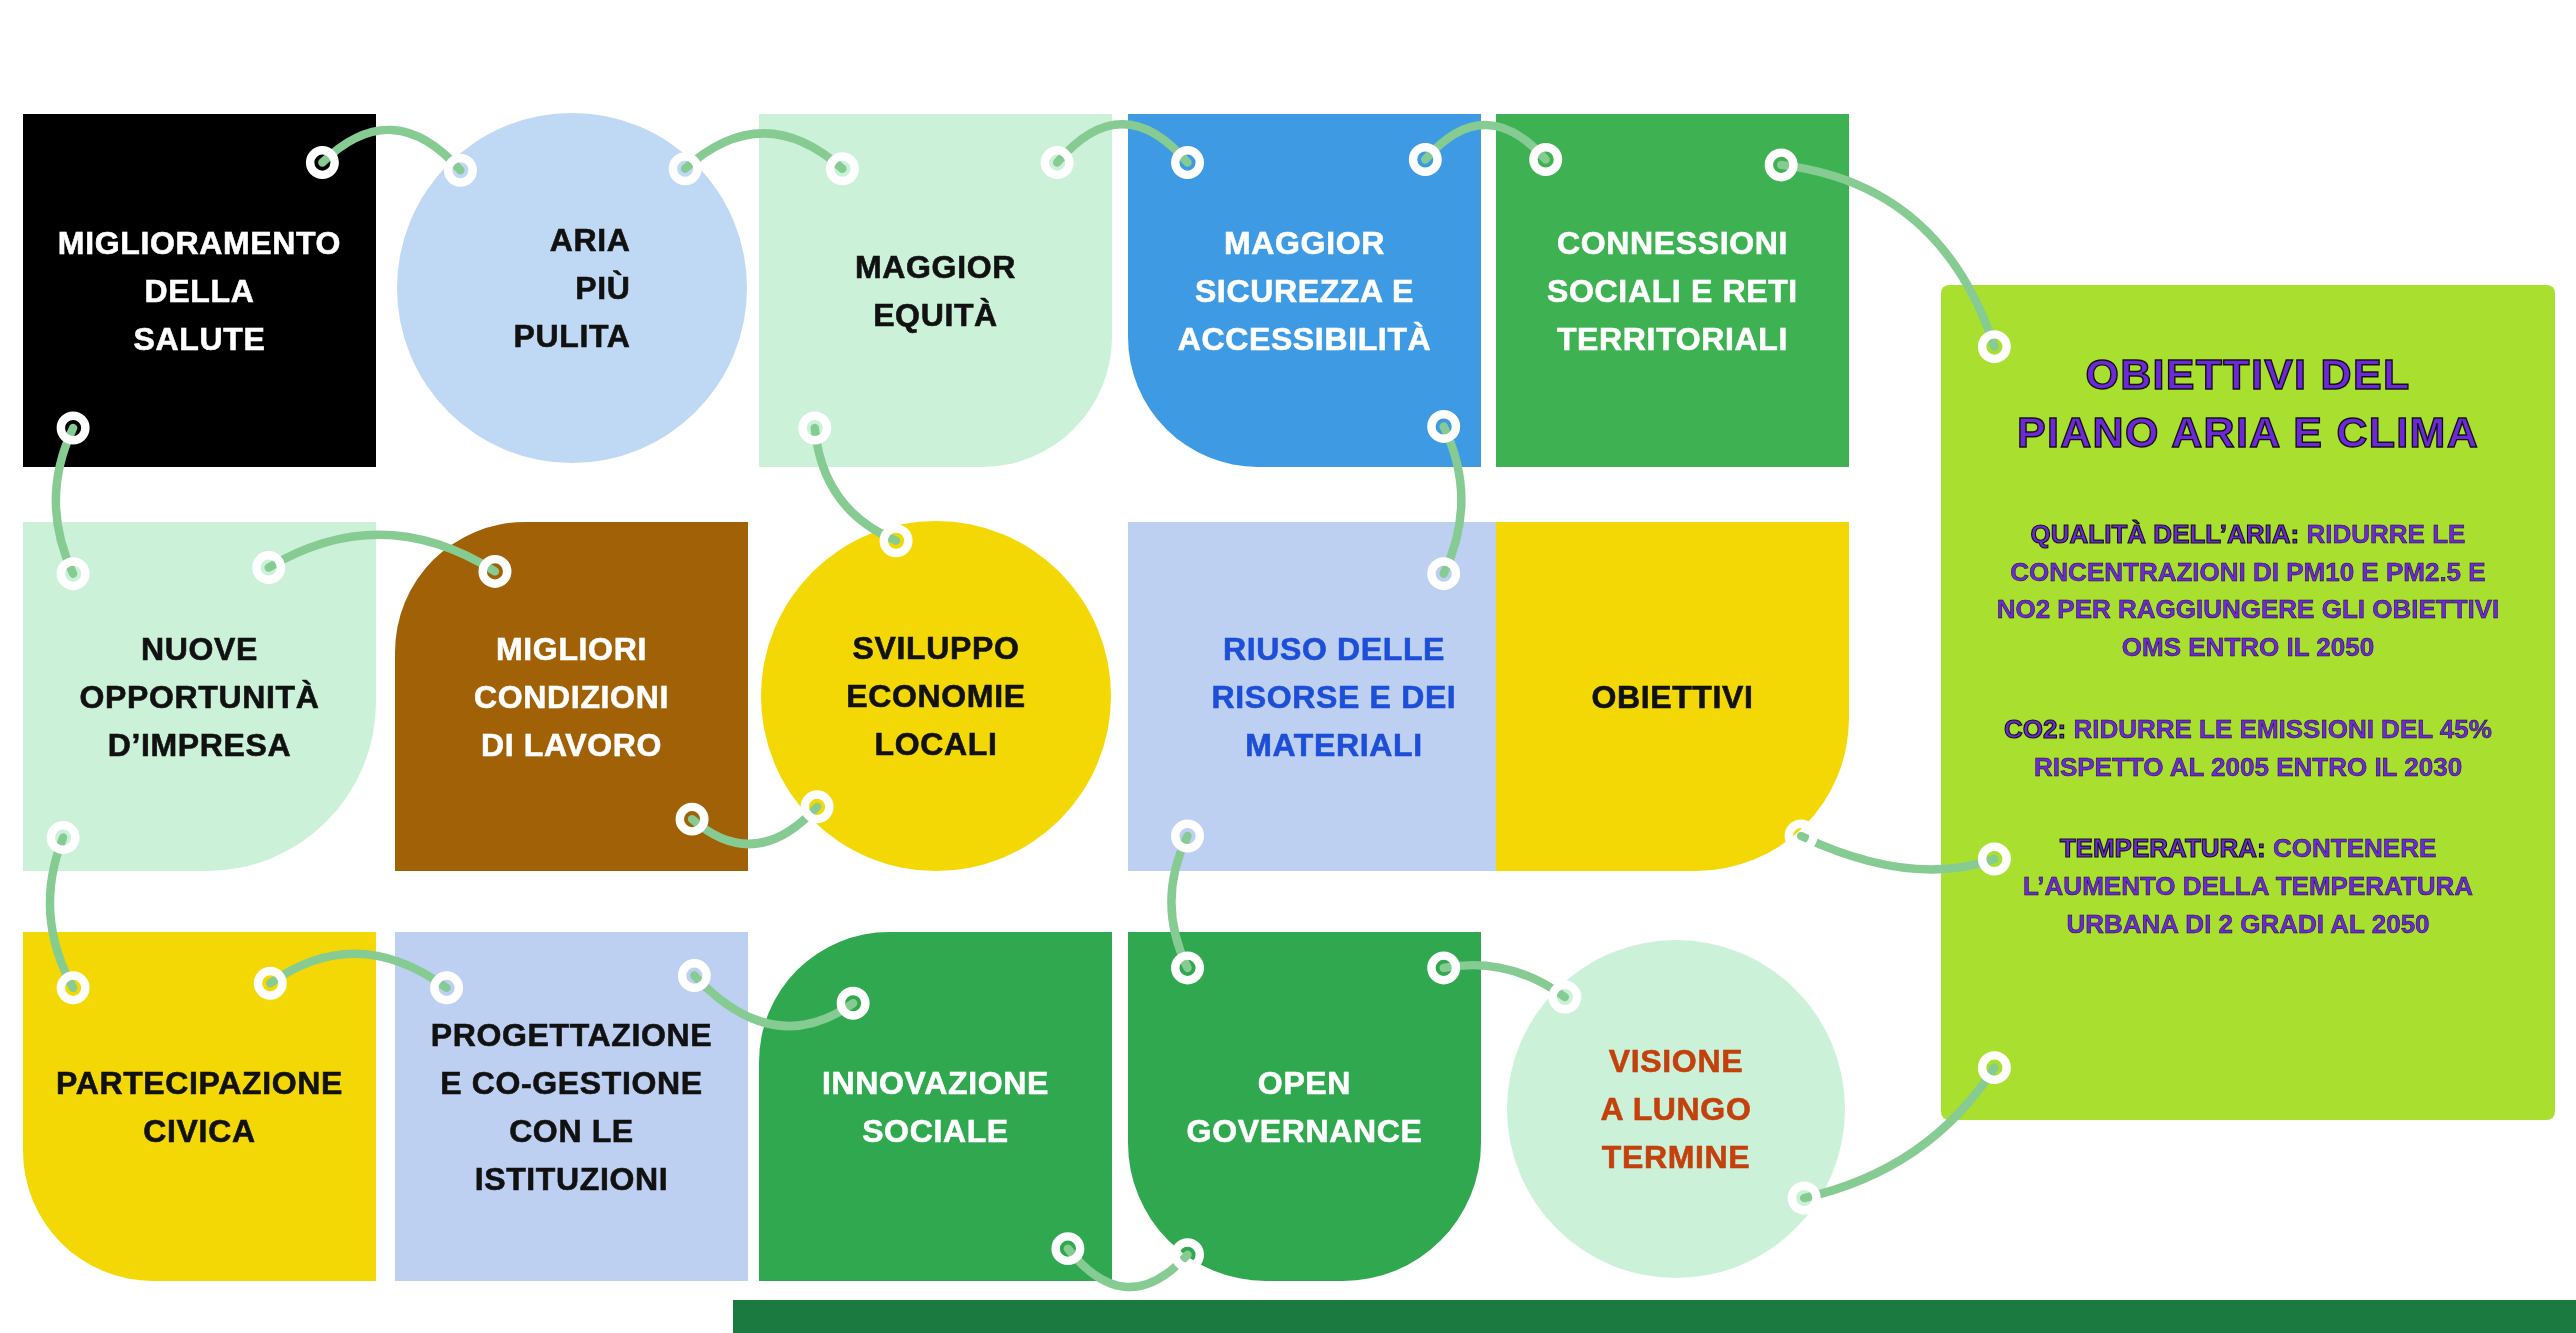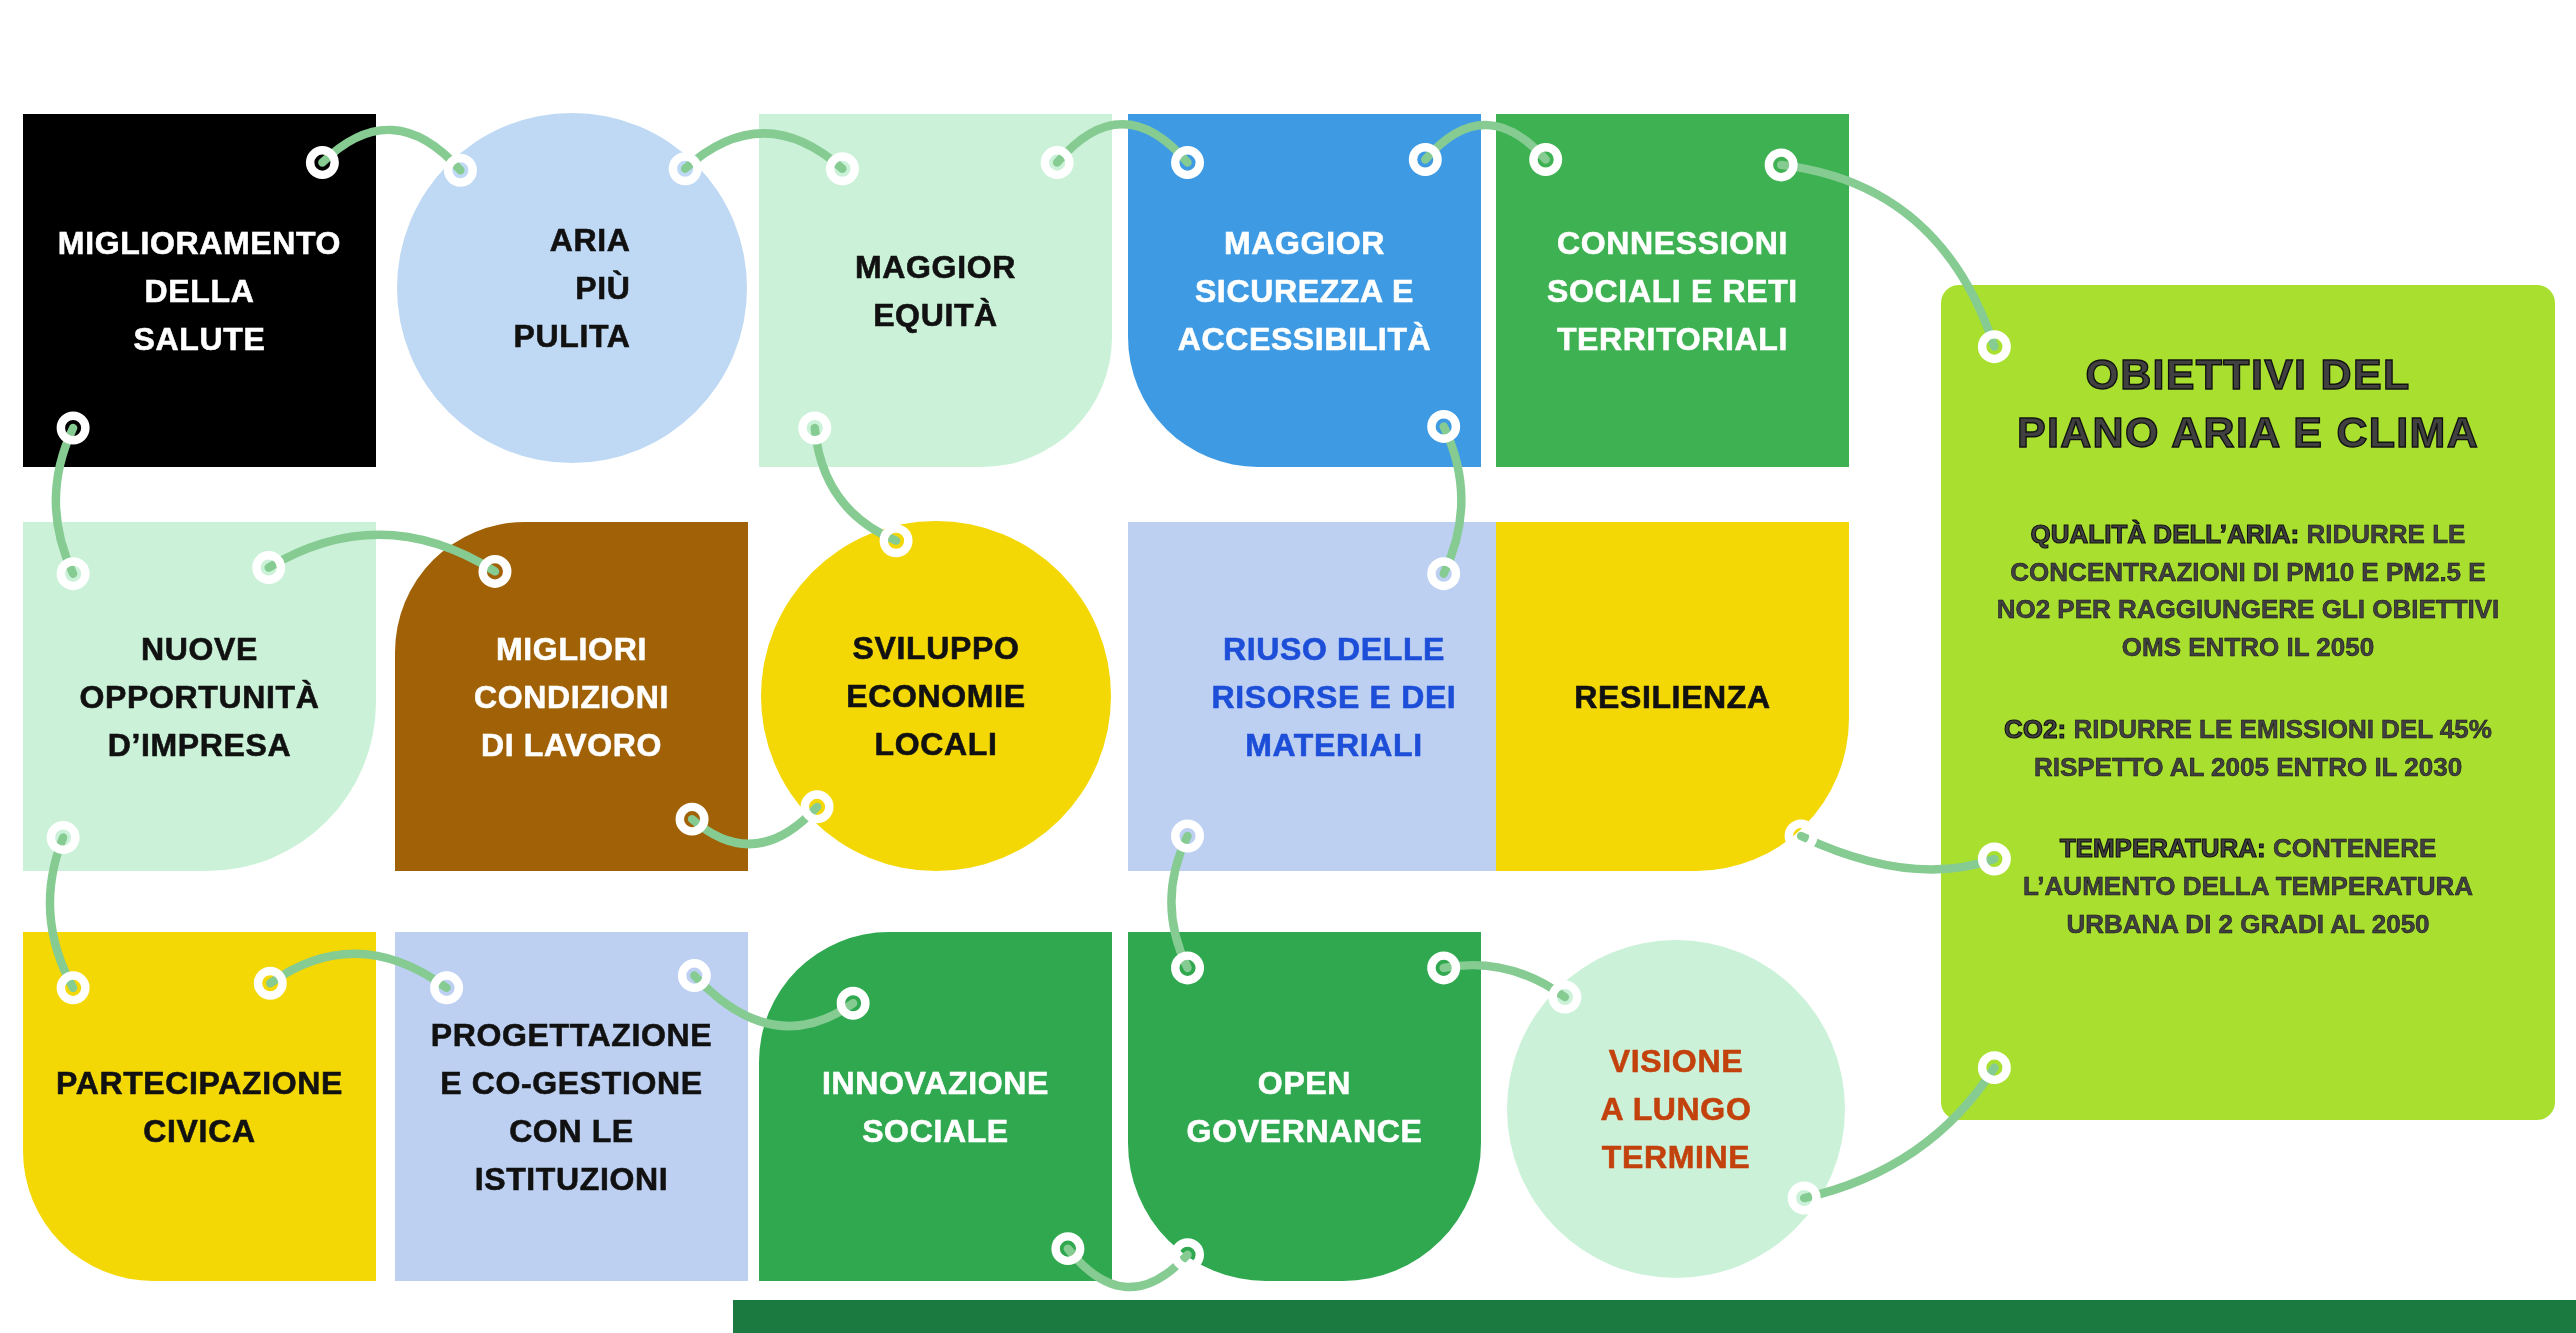--- a/index.html
+++ b/index.html
@@ -22,24 +22,24 @@
     font-weight:bold;
     font-size:32px;
     line-height:1.5;
     letter-spacing:.02em;
     -webkit-text-stroke:0.6px currentColor;
   }
   #panel{
     position:absolute;
     left:1941px;top:285px;width:614px;height:835px;
     background:#A9E030;
-    border-radius:18px;
+    border-radius:8px;
     box-sizing:border-box;
     padding:60px 44px 31px 44px;
-    color:#404040;
+    color:#6d28d9;
     text-align:center;
   }
   .panel-title{
     white-space:pre-line;
     font-weight:bold;
     font-size:43px;
     line-height:1.35;
     letter-spacing:.03em;
     -webkit-text-stroke:1.4px #111;
     margin-bottom:55px;
@@ -118,21 +118,21 @@
 LOCALI</span>
   </div>
 
   <div class="card" style="left:1128px;top:522px;width:412px;height:349px;background:#BDD0F2;color:#1d4ed8;">
     <span class="label">RIUSO DELLE
 RISORSE E DEI
 MATERIALI</span>
   </div>
 
   <div class="card" style="left:1496px;top:522px;width:353px;height:349px;background:#F3D806;color:#111;border-radius:0 0 153px 0;">
-    <span class="label">RESILIENZA</span>
+    <span class="label">OBIETTIVI</span>
   </div>
 
   <div class="card" style="left:23px;top:932px;width:353px;height:349px;background:#F3D806;color:#111;border-radius:0 0 0 130px;">
     <span class="label">PARTECIPAZIONE
 CIVICA</span>
   </div>
 
   <div class="card" style="left:395px;top:932px;width:353px;height:349px;background:#BDD0F2;color:#111;">
     <span class="label">PROGETTAZIONE
 E CO-GESTIONE

